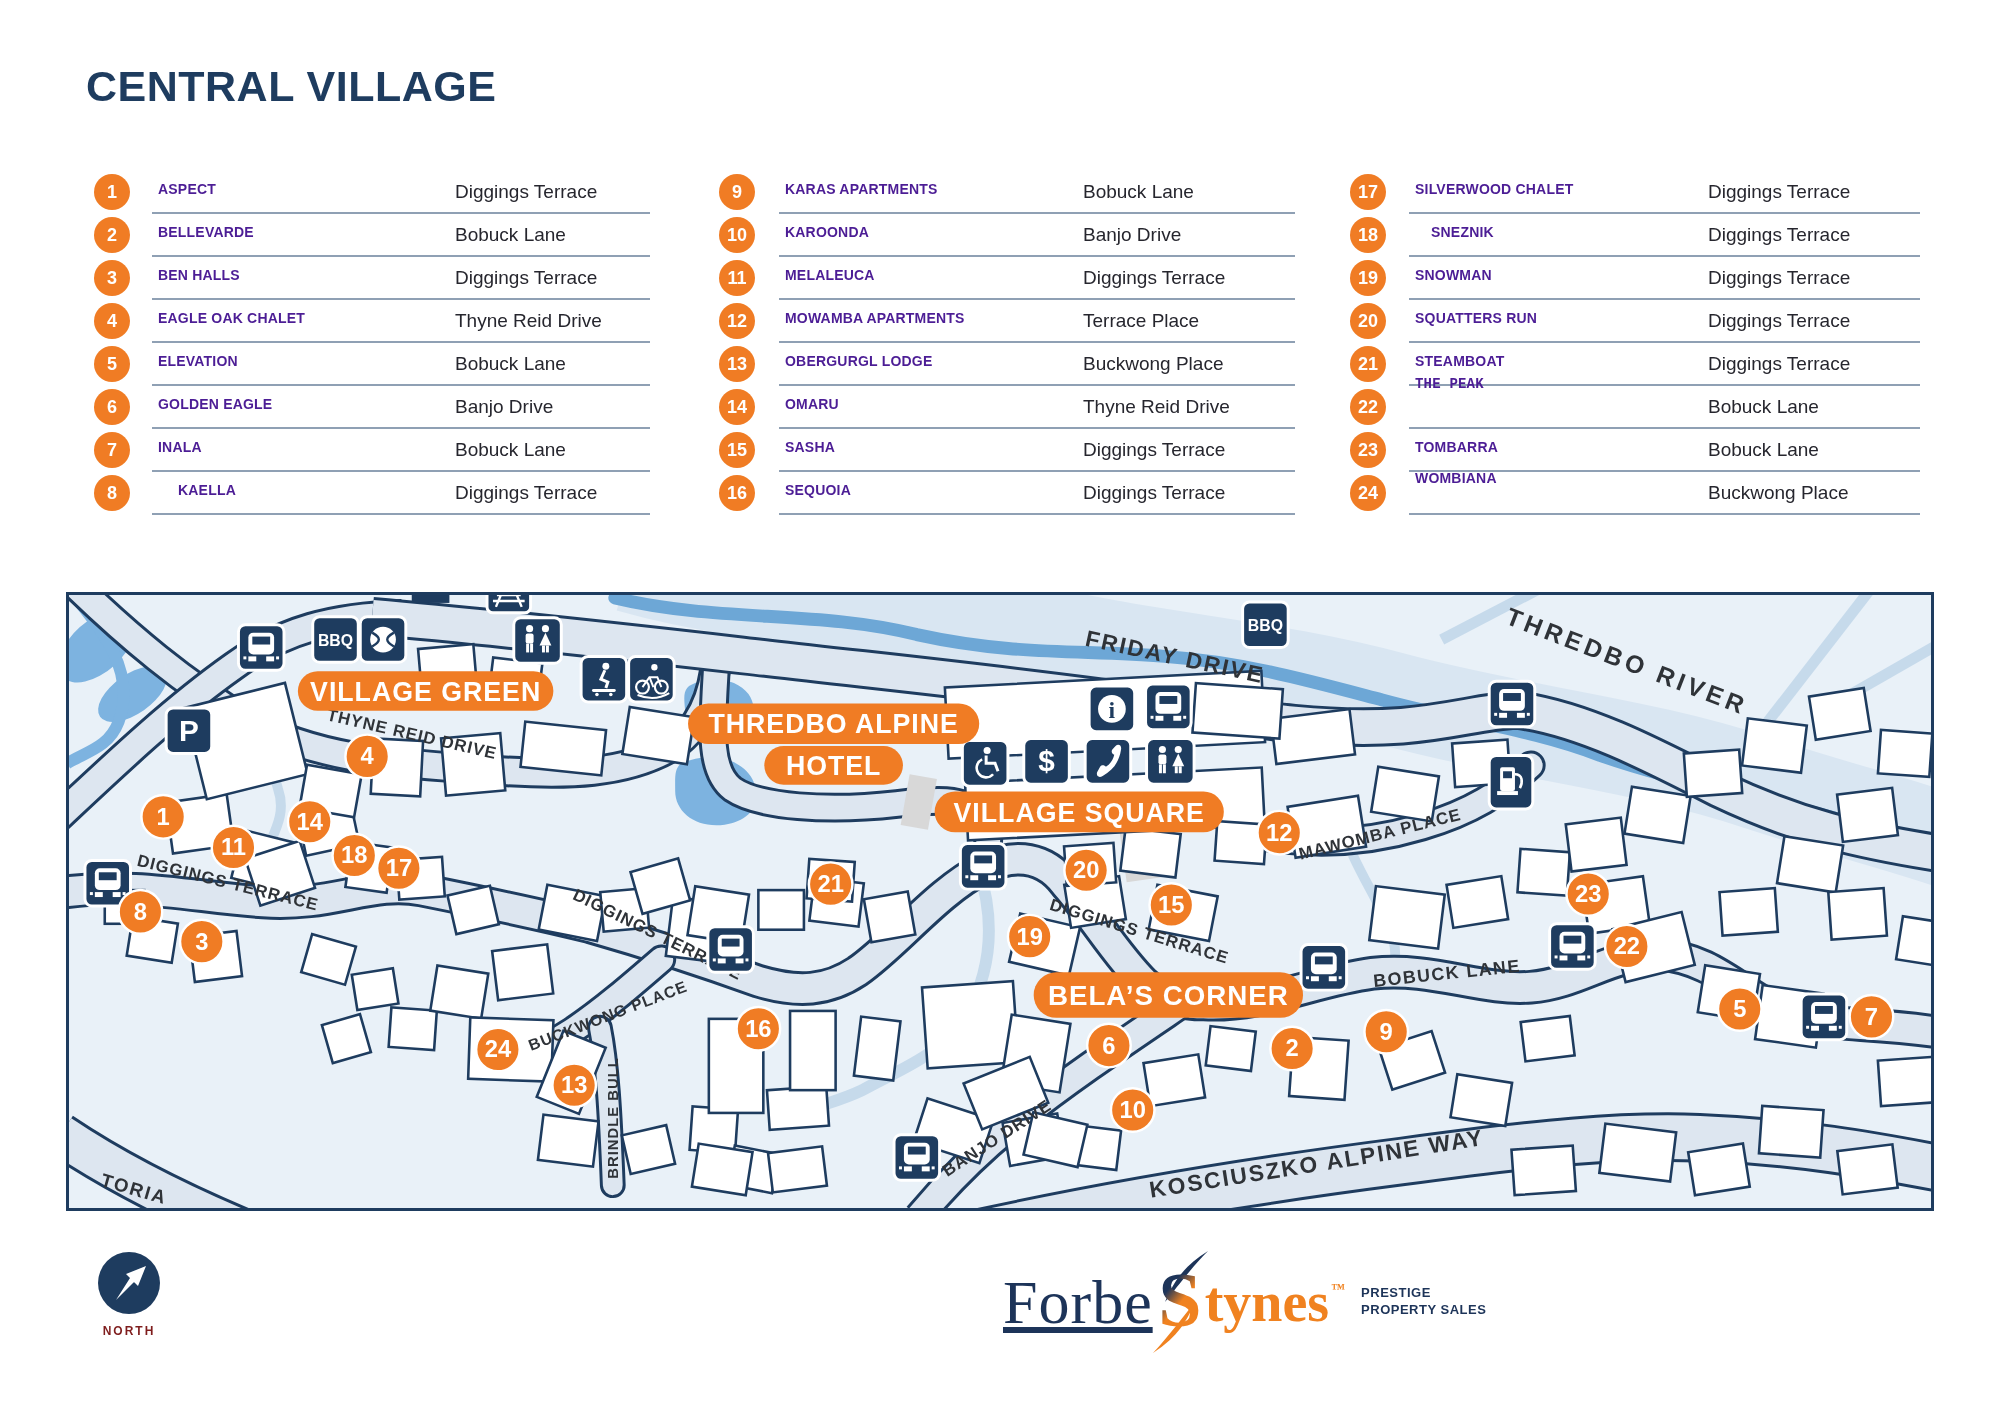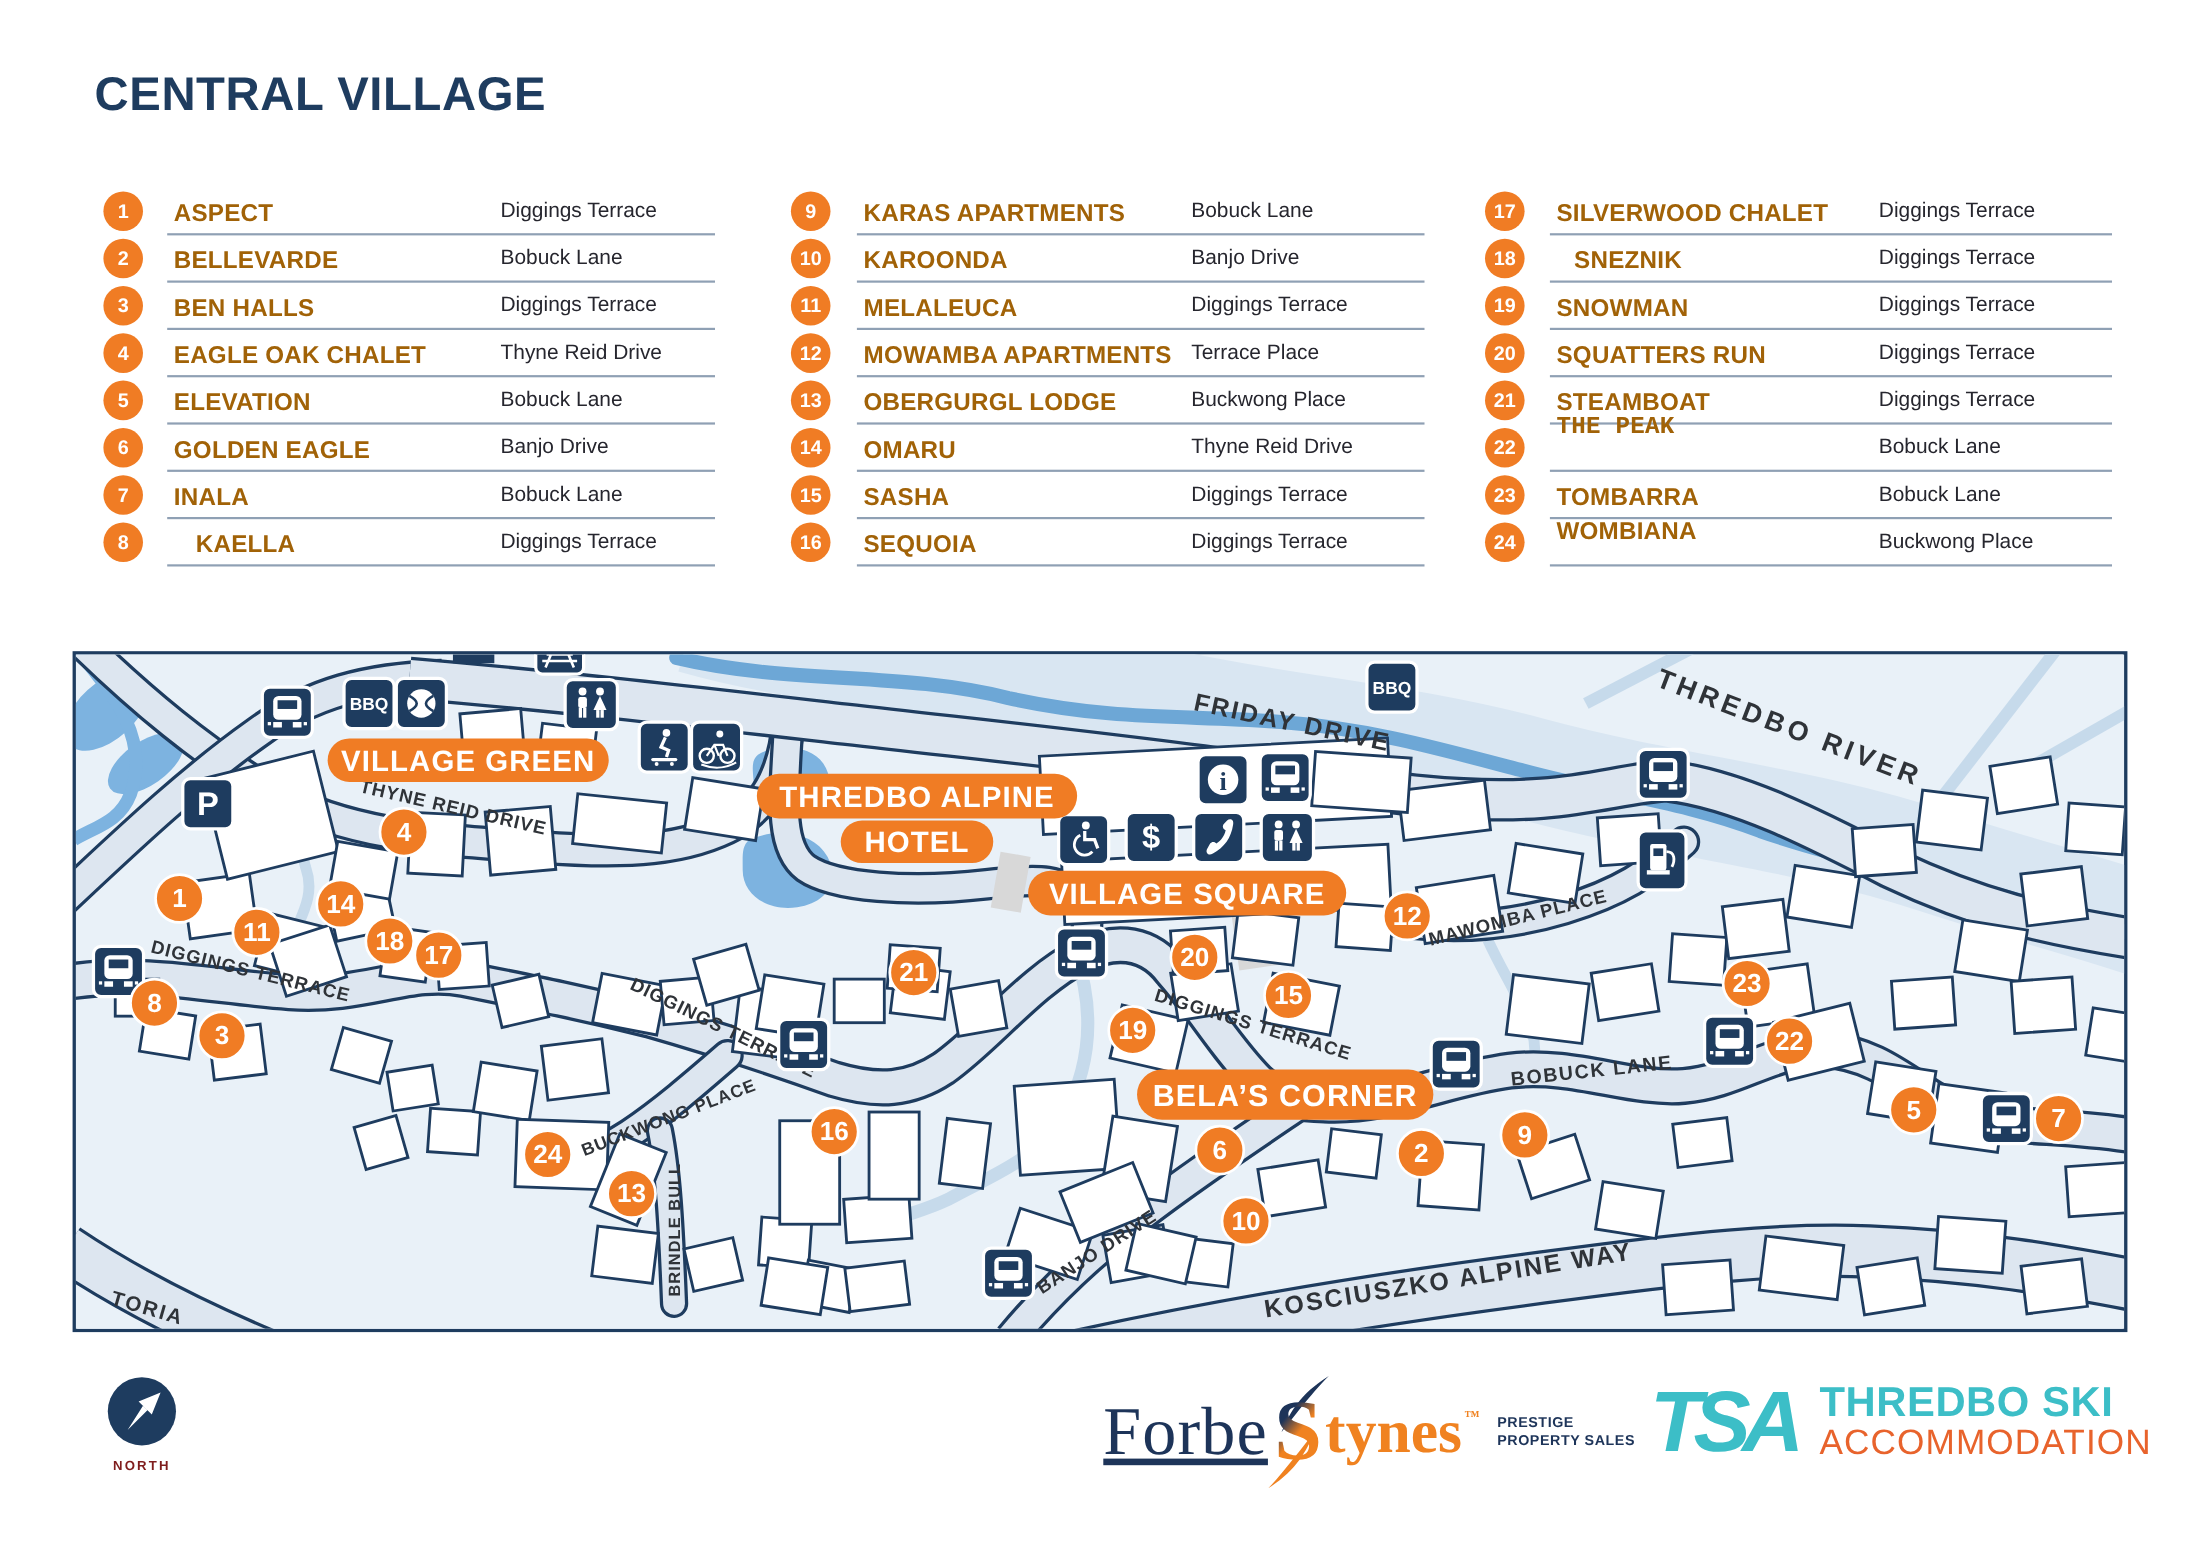--- a/index.html
+++ b/index.html
@@ -2,21 +2,21 @@
 <html><head>
 <meta charset="utf-8">
 <style>
   html,body{margin:0;padding:0;background:#ffffff;}
   #page{position:relative;width:2000px;height:1415px;background:#ffffff;overflow:hidden;
         font-family:"Liberation Sans",sans-serif;}
   #page-title{position:absolute;left:86px;top:62px;font-size:43px;font-weight:bold;
         color:#1e3c5f;letter-spacing:.5px;}
   .leg-circle{position:absolute;width:36px;height:36px;border-radius:50%;background:#f07c24;
         color:#fff;font-size:18px;font-weight:bold;display:flex;align-items:center;justify-content:center;}
-  .leg-name{position:absolute;font-size:22px;font-weight:bold;color:#a16207;letter-spacing:.2px;white-space:nowrap;}
+  .leg-name{position:absolute;font-size:14px;font-weight:bold;color:#4c1d95;letter-spacing:.2px;white-space:nowrap;}
   .leg-street{position:absolute;font-size:19px;color:#26262e;white-space:nowrap;}
   .leg-rule{position:absolute;height:2px;background:#8fa0b4;}
   #map-wrap{position:absolute;left:66px;top:592px;width:1868px;height:619px;
         border:3px solid #1e3c5f;box-sizing:border-box;background:#e9f1f8;}
   #mapsvg{display:block;width:100%;height:100%;}
   
   #north{position:absolute;left:84px;top:1250px;width:90px;text-align:center;}
   #north-label{font-size:12px;font-weight:bold;color:#7f1d1d;letter-spacing:2px;margin-top:4px;}
   #forbes{position:absolute;left:1003px;top:1252px;height:100px;display:flex;align-items:center;}
   #fs-forbe{font-family:"Liberation Serif",serif;font-size:62px;color:#1d3459;letter-spacing:1px;text-decoration:underline;}
@@ -604,22 +604,13 @@
         <text x="29" y="76" text-anchor="middle" font-family="Liberation Serif,serif" font-size="78" font-weight="bold" fill="url(#fsg)">S</text>
       </svg>
     </span>
     <span id="fs-tynes"><span>tynes</span><span id="fs-tm">™</span></span>
     <span id="fs-tag">
       <div>PRESTIGE</div>
       <div>PROPERTY SALES</div>
     </span>
   </div>
 
-  <div id="tsa">
-    <div id="tsa-mark">
-      <span>TSA</span>
-    </div>
-    <div id="tsa-text">
-      <div id="tsa-line1">THREDBO SKI</div>
-      <div id="tsa-line2">ACCOMMODATION</div>
-    </div>
-  </div>
 </div>
 
 </body></html>

